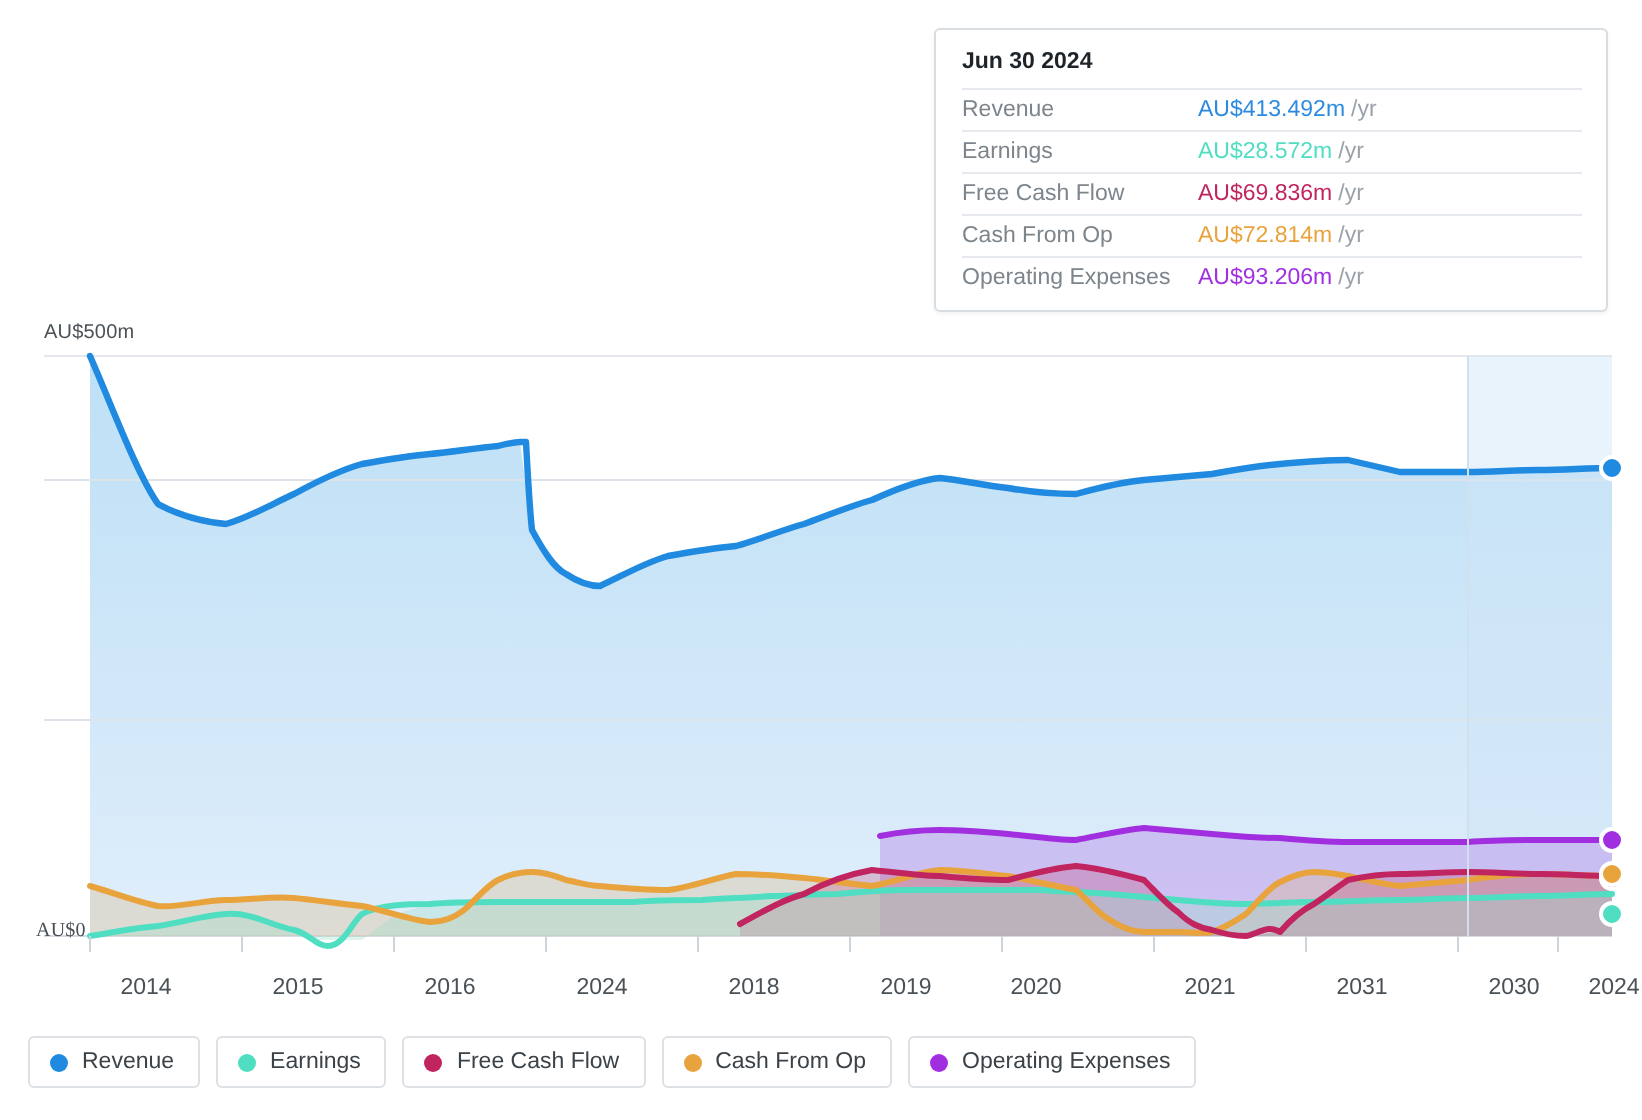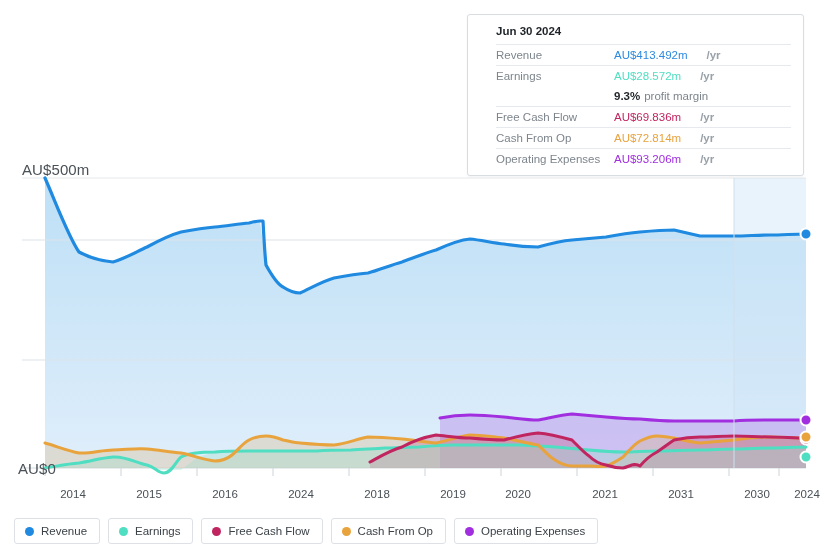--- a/index.html
+++ b/index.html
@@ -19,27 +19,27 @@
   
   #chart-wrap {
     position: absolute;
     left: 0; top: 0;
     width: 821px; height: 500px;
   }
   #chart-svg { display: block; }
 
   .y-axis-label {
     position: absolute;
-    font-size: 15px;
+    font-size: 10px;
     color: #4a5157;
     letter-spacing: .1px;
     white-space: nowrap;
   }
   #y-label-top  { left: 22px; top: 161px; }
-  #y-label-zero { left: 18px; top: 460px; }
+  #y-label-zero { left: 18px; top: 460px; font-family: Liberation Serif, serif; }
 
   .x-tick-label {
     position: absolute;
     top: 488px;
     font-size: 11.5px;
     color: #4a5157;
     transform: translateX(-50%);
     white-space: nowrap;
     margin-left: 28px;
   }
@@ -47,21 +47,21 @@
   
   #tooltip {
     position: absolute;
     left: 467px;
     top: 14px;
     width: 337px;
     background: #ffffff;
     border: 1px solid #d8dde2;
     border-radius: 3px;
     box-sizing: border-box;
-    padding: 8px 12px 6px 28px;
+    padding: 8px 12px 6px 13px;
     box-shadow: 0 1px 2px rgba(0,0,0,.05);
   }
   #tooltip-date {
     font-size: 11.5px;
     font-weight: bold;
     color: #1f2429;
     padding: 2px 0 7px 0;
   }
   .tt-row {
     display: flex;
@@ -76,22 +76,22 @@
     width: 118px;
     flex: 0 0 118px;
     color: #7d858c;
   }
   .tt-value {
     font-weight: normal;
     white-space: nowrap;
   }
   .tt-unit {
     color: #9aa2a9;
-    font-weight: bold;
-    margin-left: 19px;
+    font-weight: normal;
+    margin-left: 3px;
     text-align: center;
   }
   .tt-sub-strong { font-weight: bold; color: #1f2429; }
   .tt-sub-muted  { color: #7d858c; margin-left: 4px; }
 
   
   #legend {
     position: absolute;
     left: 14px;
     top: 518px;
@@ -228,25 +228,20 @@
     <span class="tt-value" style="color:#2c8ae0">AU$413.492m</span>
     <span class="tt-unit">/yr</span>
   </div>
 
   <div class="tt-row">
     <span class="tt-label">Earnings</span>
     <span class="tt-value" style="color:#4fdec2">AU$28.572m</span>
     <span class="tt-unit">/yr</span>
   </div>
 
-  <div class="tt-row" style="border-top:none;">
-    <span class="tt-label"></span>
-    <span class="tt-sub-strong">9.3%</span>
-    <span class="tt-sub-muted">profit margin</span>
-  </div>
 
   <div class="tt-row">
     <span class="tt-label">Free Cash Flow</span>
     <span class="tt-value" style="color:#c0255f">AU$69.836m</span>
     <span class="tt-unit">/yr</span>
   </div>
 
   <div class="tt-row">
     <span class="tt-label">Cash From Op</span>
     <span class="tt-value" style="color:#e8a33d">AU$72.814m</span>

